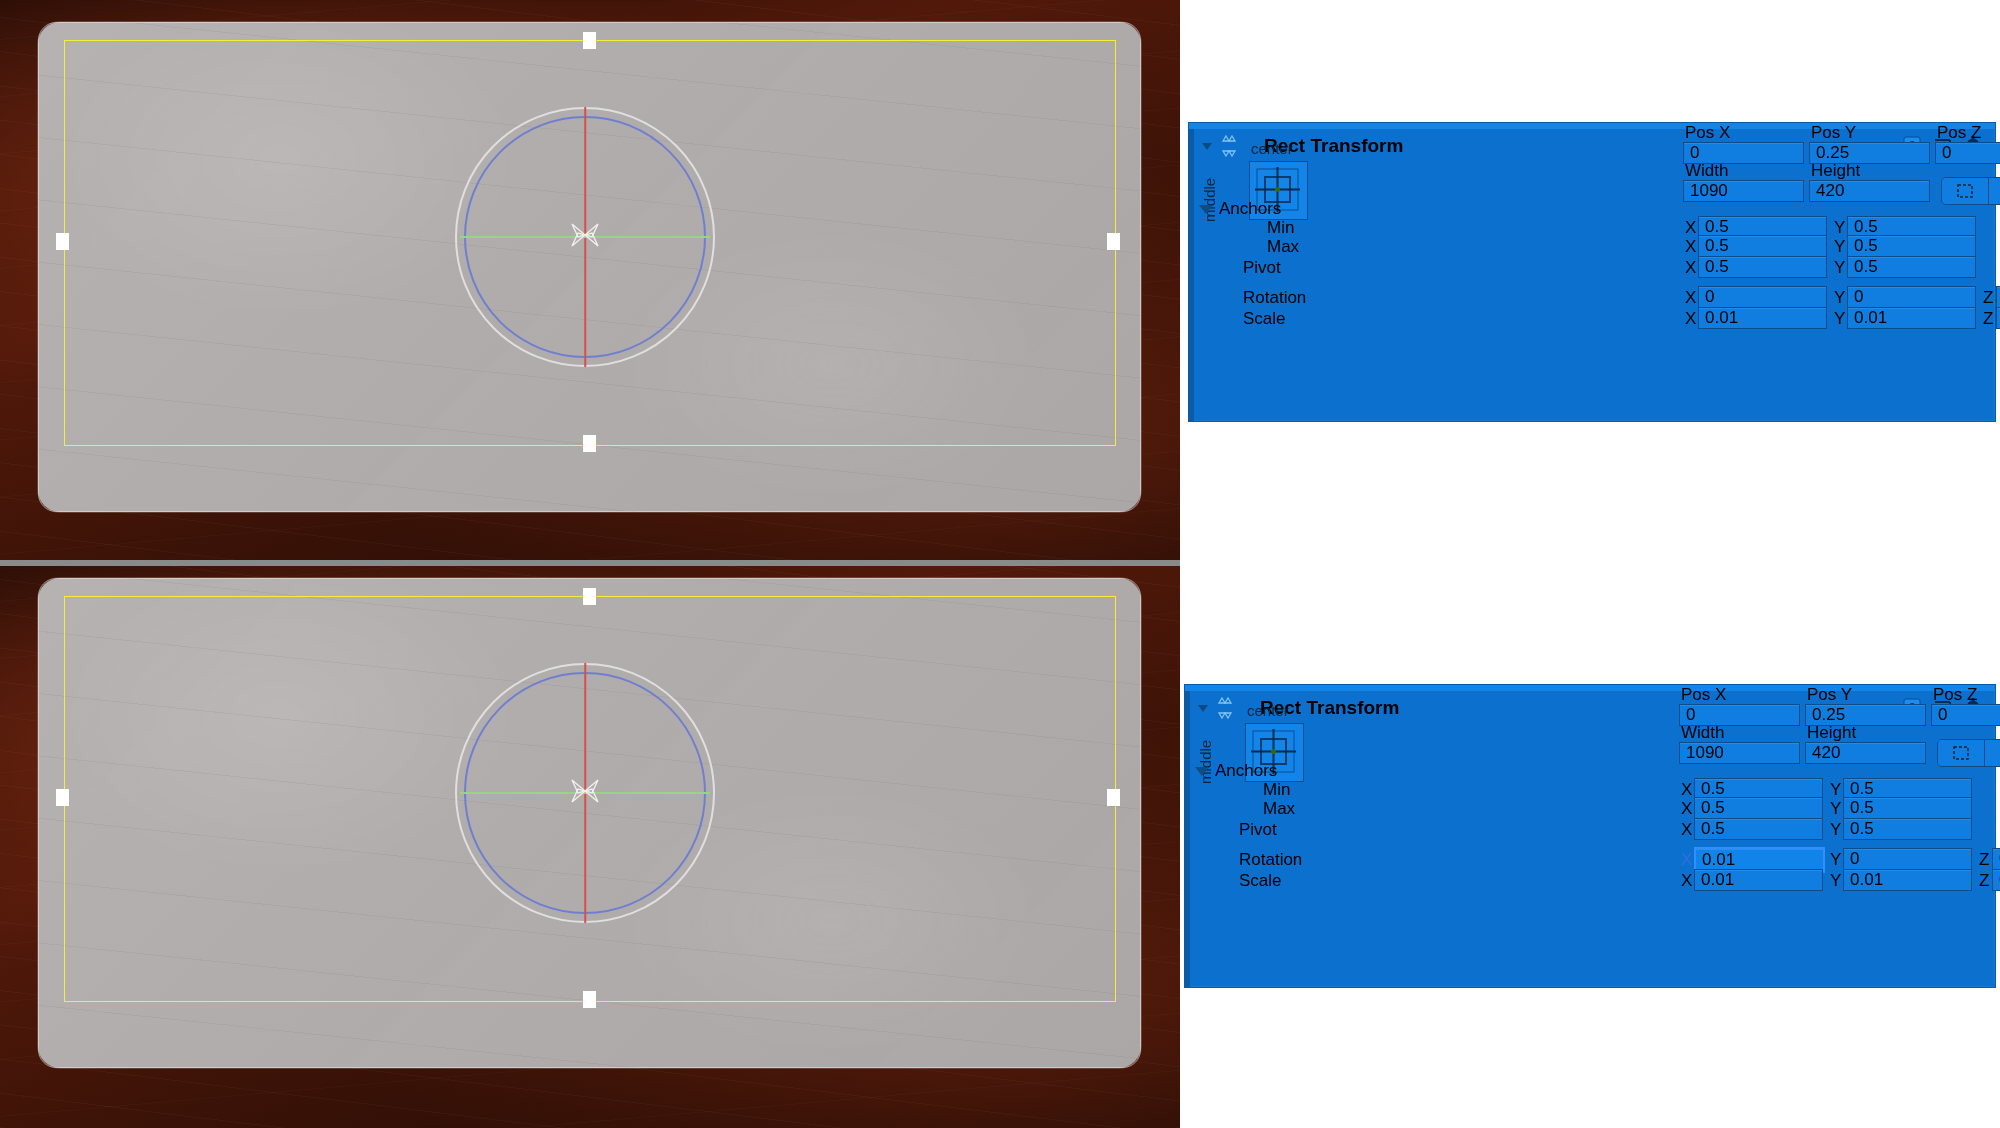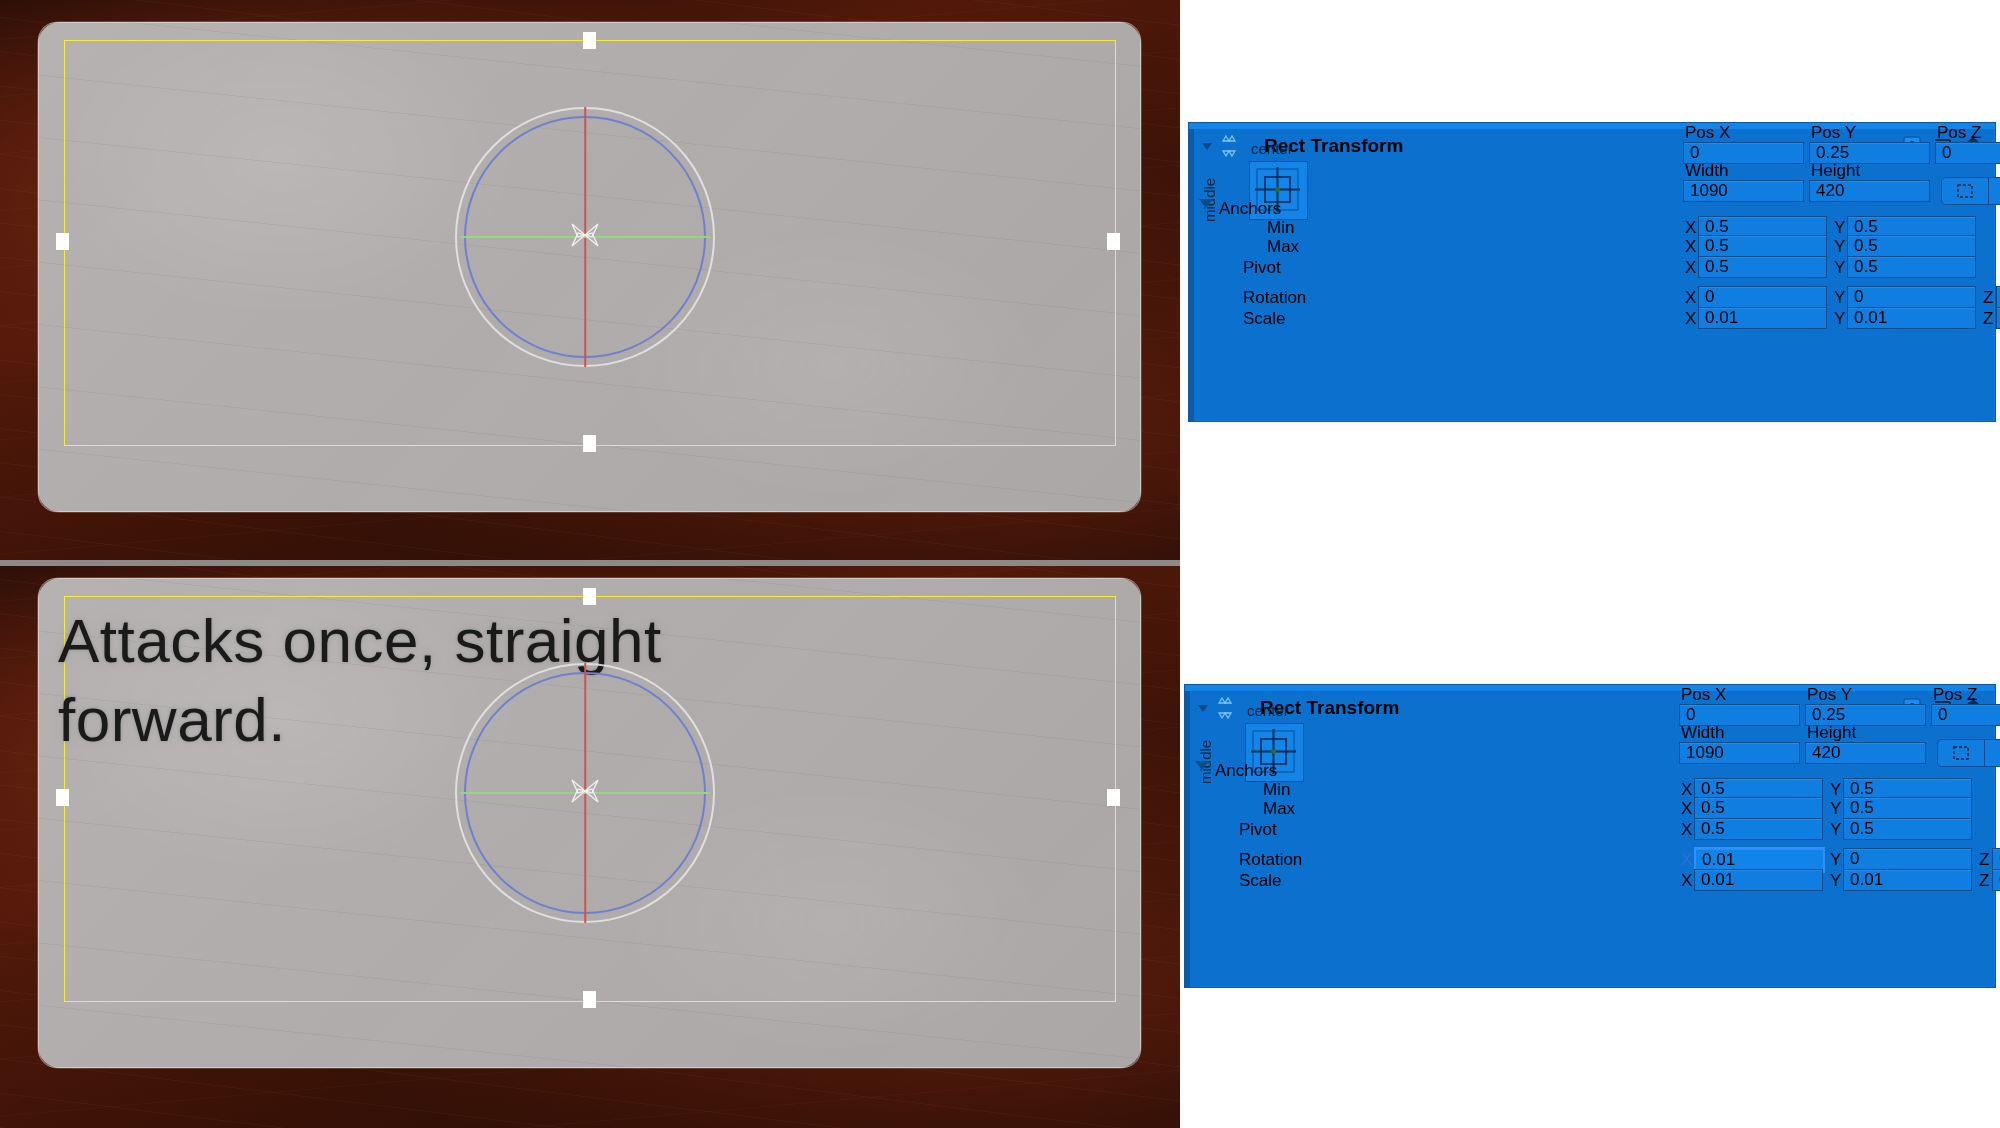--- a/index.html
+++ b/index.html
@@ -86,21 +86,21 @@
       font-family:"Liberation Sans",sans-serif;}
   .axis-label.focused{color:#2f6fe0;}
 
   .inputbox{position:absolute;background:#0f7ee0;border:1px solid #0a4d8c;
      box-shadow:inset 0 1px 0 rgba(255,255,255,.10);
      display:flex;align-items:center;}
   .inputbox.focused{border:2px solid #2f8fff;background:#1184ea;}
   .inputbox span{font-size:17px;color:#000;padding-left:6px;
      font-family:"Liberation Sans",sans-serif;}
 
-  .foldout-row{position:absolute;display:flex;align-items:flex-start;}
+  .foldout-row{position:absolute;display:flex;align-items:center;}
   .foldout-tri{width:0;height:0;border-left:7px solid transparent;border-right:7px solid transparent;
      border-top:9px solid #0d4d86;margin-right:6px;}
   .foldout-txt{font-size:17px;color:#000;font-family:"Liberation Sans",sans-serif;}
 
   .btn-group{position:absolute;display:flex;border:1px solid #0a4d8c;border-radius:5px;overflow:hidden;}
   .btn-g{background:#0f7ee0;display:flex;align-items:center;justify-content:center;}
   .btn-g + .btn-g{border-left:1px solid #0a4d8c;}
 </style>
 </head>
 <body>
@@ -149,21 +149,20 @@
   <div class="bg-streaks2"></div>
 
   <div class="canvas-card" style="left:38px;top:12px;width:1103px;height:490px;">
     <div class="canvas-sheen"></div>
     <div class="canvas-wirelines"></div>
   </div>
   <div class="canvas-outline" style="left:38px;top:12px;width:1101px;height:488px;"></div>
 
   <div class="rt-bounds" style="left:64px;top:30px;width:1050px;height:404px;"></div>
 
-  <div class="canvas-text" style="left:58px;top:36px;width:840px;">Attacks once, straight forward.</div>
 
   <div class="handle" style="left:583px;top:22px;"></div>
   <div class="handle" style="left:583px;top:425px;"></div>
   <div class="handle" style="left:56px;top:223px;"></div>
   <div class="handle" style="left:1107px;top:223px;"></div>
 
   <div class="gizmo" style="left:455px;top:97px;width:260px;height:260px;">
     <div class="giz-outer"></div>
     <div class="giz-inner"></div>
     <div class="giz-axis-y"></div>

